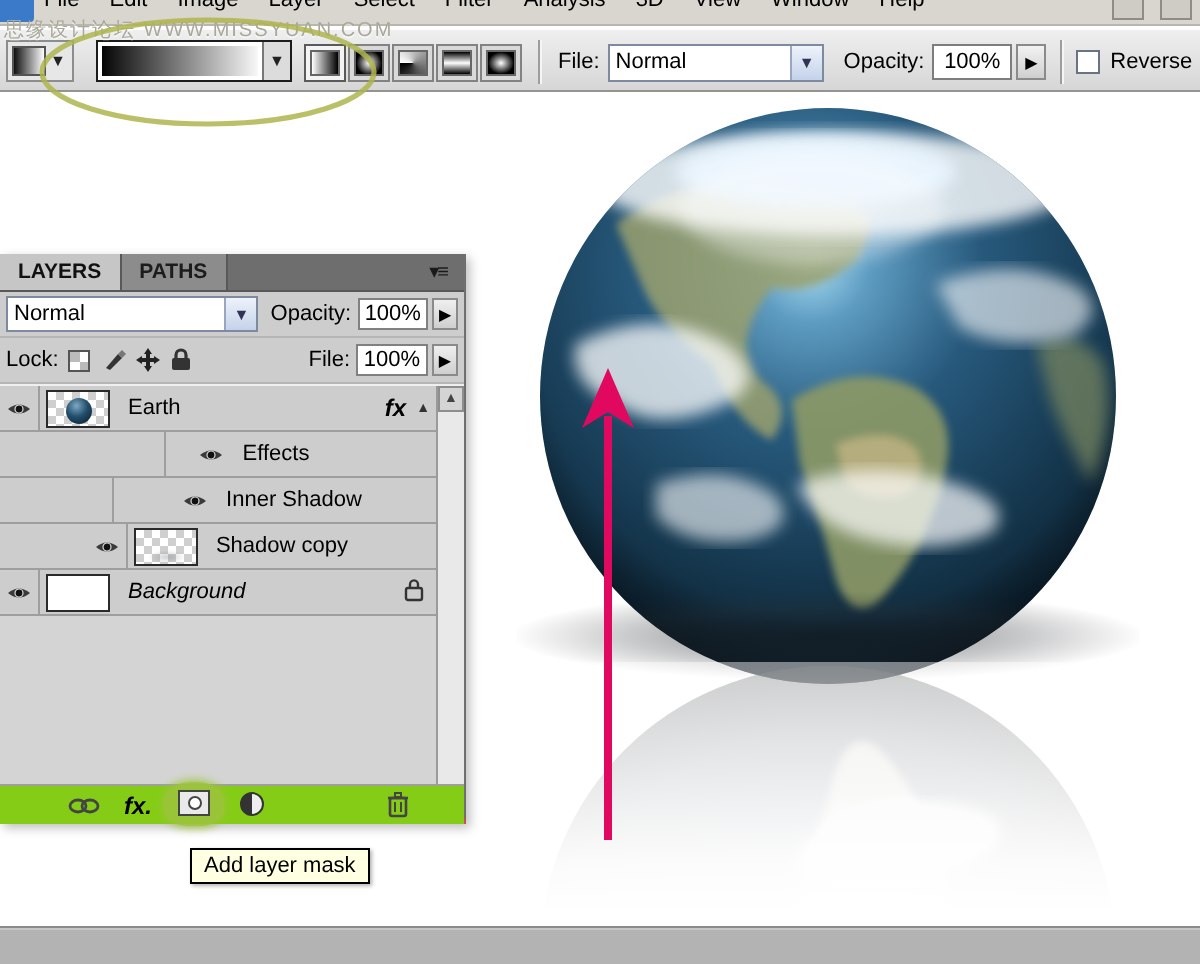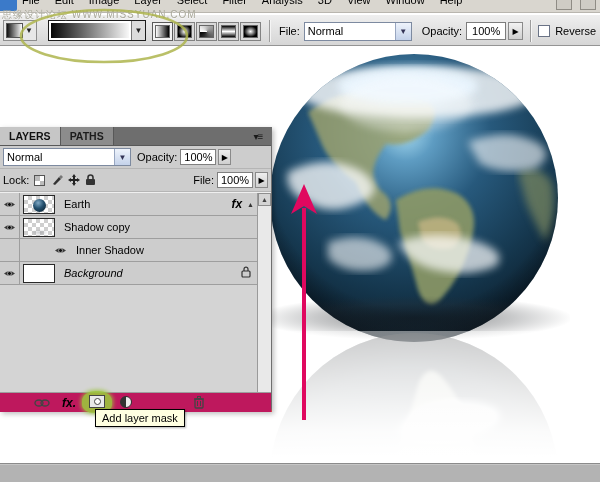--- a/index.html
+++ b/index.html
@@ -70,21 +70,21 @@
   #reflection .flip { position:absolute; left:0; top:0; width:292px; height:292px;
     transform:scaleY(-1); transform-origin:50% 50%; opacity:.45;
     filter:grayscale(.75) brightness(1.65) contrast(.75); }
   #reflection .fade { position:absolute; inset:0;
     background:linear-gradient(rgba(255,255,255,.45), rgba(255,255,255,.95) 80%, #fff); }
 
   
   #arrow { left:288px; top:182px; z-index:30; }
 
   
-  #layers-panel { left:0; top:127px; width:272px; height:285px; background:#cdcdcd;
+  #layers-panel { left:0; top:127px; width:233px; height:285px; background:#cdcdcd;
     border-right:1px solid #6f6f6f; border-bottom:4px solid #ef4444;
     box-shadow:2px 2px 5px rgba(0,0,0,.25); z-index:20; }
   #tabbar { display:flex; height:19px; background:#6e6e6e; border-bottom:1px solid #585858; }
   .tab { padding:3px 9px 0; font-weight:bold; font-size:10.5px; color:#1c1c1c;
     border-right:1px solid #585858; background:#8c8c8c; }
   .tab.active { background:#c6c6c6; color:#111; }
   #panel-menu { margin-left:auto; width:26px; display:flex; align-items:center;
     justify-content:center; color:#1a1a1a; font-size:10px; letter-spacing:-1px; }
   .ctl-row { position:relative; height:23px; display:flex; align-items:center; padding:0 3px;
     border-bottom:1px solid #b5b5b5; }
@@ -93,21 +93,21 @@
   .mini-field { width:36px; height:16px; background:#fff; border:1px solid #808080;
     display:flex; align-items:center; justify-content:center; margin-left:3px; }
   .mini-spin { width:13px; height:16px; background:linear-gradient(#efefef,#cfcfcf);
     border:1px solid #8a8a8a; margin-left:2px; font-size:8px; display:flex;
     align-items:center; justify-content:center; }
   .lock-ico { width:13px; height:13px; margin-left:4px; display:flex; align-items:center;
     justify-content:center; }
 
   #layer-list { position:relative; height:200px; background:#d4d4d4; border-top:1px solid #efefef; }
   .lrow { position:relative; height:23px; display:flex; align-items:center;
-    border-bottom:1px solid #9e9e9e; background:#cdcdcd; padding-right:14px; }
+    border-bottom:1px solid #9e9e9e; background:#cdcdcd; padding-right:14px;justify-content:center; }
   .lrow.selected { background:#a9aec0; }
   .eye-col { width:20px; align-self:stretch; border-right:1px solid #9e9e9e;
     display:flex; align-items:center; justify-content:center; flex:none; }
   .thumb { width:32px; height:19px; border:1px solid #2a2a2a; margin-left:3px; flex:none;
     position:relative; background-color:#fff;
     background-image:linear-gradient(45deg,#cfcfcf 25%,transparent 25%,transparent 75%,#cfcfcf 75%),
       linear-gradient(45deg,#cfcfcf 25%,transparent 25%,transparent 75%,#cfcfcf 75%);
     background-size:8px 8px; background-position:0 0,4px 4px; }
   .thumb.plain { background:#fff; }
   .mini-globe { position:absolute; left:9px; top:3px; width:13px; height:13px; border-radius:50%;
@@ -124,34 +124,34 @@
   .mask-thumb { width:34px; height:21px; background:#fff; border:2px solid #111; margin-left:4px; flex:none; }
   .link-glyph { margin-left:2px; flex:none; }
 
   
   #vscroll { position:absolute; right:0; top:0; width:14px; height:218px; background:#e9e9e9;
     border-left:1px solid #9a9a9a; }
   .sc-btn { position:absolute; left:0; width:13px; height:13px; background:#d4d4d4;
     border:1px solid #8e8e8e; font-size:7px; text-align:center; line-height:11px; color:#444; }
 
   
-  #panel-footer { position:relative; height:20px; background:#be185d; border-top:1px solid #9e9e9e;
+  #panel-footer { position:relative; height:20px; background:#84cc16; border-top:1px solid #9e9e9e;
     display:flex; align-items:center; }
   .foot-ico { margin-left:14px; display:flex; align-items:center; }
   #mask-highlight { position:absolute; left:82px; top:-2px; width:30px; height:22px;
     background:#9cc43c; border-radius:45% 45% 40% 40%; box-shadow:0 0 4px 1px #9cc43c; opacity:.9; }
   #mask-btn { position:absolute; left:89px; top:2px; width:16px; height:13px; background:#e9e9e9;
     border:1px solid #444; display:flex; align-items:center; justify-content:center; }
   #mask-btn .hole { width:7px; height:7px; border-radius:50%; background:#fff; border:1px solid #444; }
   #adj-ico { position:absolute; left:120px; top:3px; width:12px; height:12px; border-radius:50%;
     border:1px solid #333; background:linear-gradient(90deg,#333 50%,#eee 50%); }
   #trash-ico { position:absolute; left:193px; top:2px; }
 
   
-  #tooltip { left:95px; top:409px; height:18px; padding:2px 6px 0; background:#ffffe1;
+  #tooltip { left:95px; top:424px; height:18px; padding:2px 6px 0; background:#ffffe1;
     border:1px solid #000; z-index:60; white-space:nowrap; box-shadow:1px 1px 2px rgba(0,0,0,.3); }
 
   
   #statusbar { left:0; top:463px; width:600px; height:19px; background:#b3b3b3;
     border-top:1px solid #8b8b8b; box-shadow:inset 0 1px 0 #c6c6c6; }
 </style>
 </head>
 <body>
 
 <div id="stage">
@@ -348,42 +348,51 @@
             </svg>
         </span>
         <span class="thumb">
             <span class="mini-globe"></span>
           </span>
         <span class="lname">Earth</span>
         <span class="fx-badge">fx</span>
         <span class="collapse">▲</span>
       </div>
 
+      <div class="lrow">
+        <span class="eye-col"></span>
+        <span class="indent1"></span>
+        <svg width="13" height="9">
+            <path d="M1 4.5 Q6.5 0 12 4.5 Q6.5 9 1 4.5Z" fill="#3a3a3a"></path>
+            <circle cx="6.5" cy="4.5" r="2" fill="#111" stroke="#ddd" stroke-width=".6"></circle>
+          </svg>
+        <span class="lname">Effects</span>
+      </div>
+
+      <div class="lrow">
+        <span class="eye-col"></span>
+        <span class="indent2"></span>
+        <svg width="13" height="9">
+            <path d="M1 4.5 Q6.5 0 12 4.5 Q6.5 9 1 4.5Z" fill="#3a3a3a"></path>
+            <circle cx="6.5" cy="4.5" r="2" fill="#111" stroke="#ddd" stroke-width=".6"></circle>
+          </svg>
+        <span class="lname">Inner Shadow</span>
+      </div>
 
       <div class="lrow">
         <span class="eye-col">
           <svg width="13" height="9">
               <path d="M1 4.5 Q6.5 0 12 4.5 Q6.5 9 1 4.5Z" fill="#3a3a3a"></path>
               <circle cx="6.5" cy="4.5" r="2" fill="#111" stroke="#ddd" stroke-width=".6"></circle>
             </svg>
         </span>
         <span class="thumb">
             <span class="mini-smudge" style="opacity:.35"></span>
           </span>
         <span class="lname">Shadow copy</span>
-      </div>
-
-      <div class="lrow">
-        <span class="eye-col"></span>
-        <span class="indent2"></span>
-        <svg width="13" height="9">
-            <path d="M1 4.5 Q6.5 0 12 4.5 Q6.5 9 1 4.5Z" fill="#3a3a3a"></path>
-            <circle cx="6.5" cy="4.5" r="2" fill="#111" stroke="#ddd" stroke-width=".6"></circle>
-          </svg>
-        <span class="lname">Inner Shadow</span>
       </div>
 
 
 
       <div class="lrow">
         <span class="eye-col">
           <svg width="13" height="9">
               <path d="M1 4.5 Q6.5 0 12 4.5 Q6.5 9 1 4.5Z" fill="#3a3a3a"></path>
               <circle cx="6.5" cy="4.5" r="2" fill="#111" stroke="#ddd" stroke-width=".6"></circle>
             </svg>

